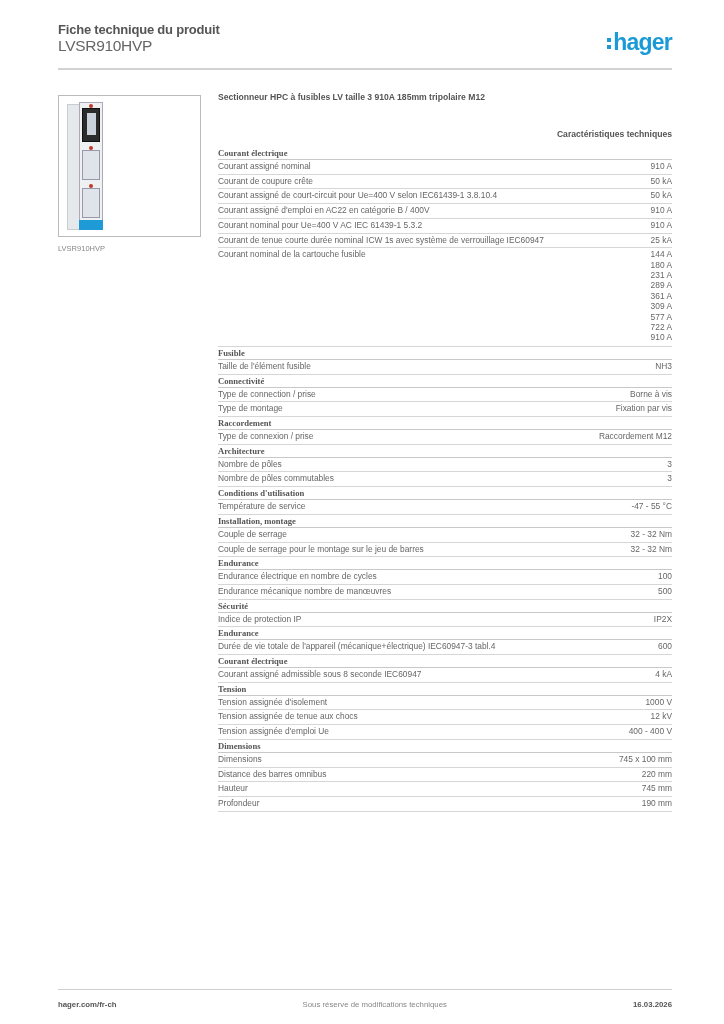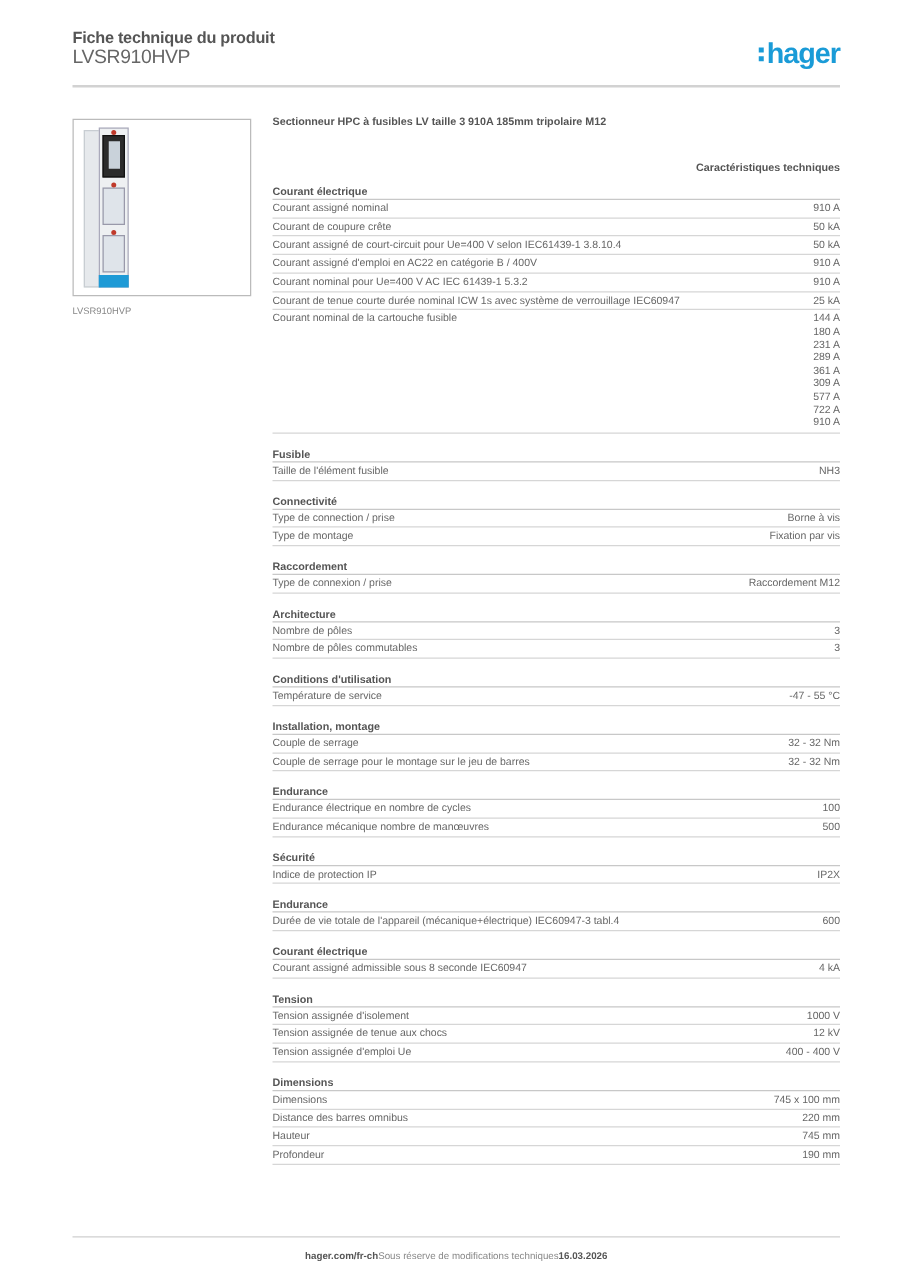--- a/index.html
+++ b/index.html
@@ -26,31 +26,31 @@
   .device .fuse3 { position: absolute; left: 15px; top: 86px; width: 18px; height: 30px; background: #dfe4ea; border: 1px solid #99a; }
   .device .dot { position: absolute; width: 4px; height: 4px; border-radius: 2px; background: #c0392b; left: 22px; }
   .device .label { position: absolute; left: 12px; top: 118px; width: 24px; height: 10px; background: #1e9ad6; }
   .img-caption { position: absolute; left: 58px; top: 244px; font-size: 7.5px; color: #888; }
 
   .content { position: absolute; left: 218px; top: 92px; width: 454px; }
   .product-name { font-size: 8.6px; font-weight: bold; color: #555; height: 15px; }
   .section-heading { font-size: 8.6px; font-weight: bold; color: #555; margin-top: 22px; height: 18px; text-align: right; }
 
   .group { margin-top: 0; }
-  .group-title { font-size: 8.6px; font-weight: bold; color: #555; height: 13px; line-height: 12px; border-bottom: 1px solid #c8c8c8; }
+  .group-title { font-size: 8.6px; font-weight: bold; color: #555; height: 13px; line-height: 12px; border-bottom: 1px solid #c8c8c8; font-family: Liberation Serif, serif; }
   .spec-row { display: flex; justify-content: space-between; font-size: 8.4px; color: #666; line-height: 13.7px; border-bottom: 1px solid #d6d6d6; }
   .spec-row .lbl { white-space: nowrap; }
   .spec-row .val { text-align: right; white-space: nowrap; }
   .spec-row.multi .val { line-height: 10.4px; padding-top: 1px; padding-bottom: 3px; }
   .spec-row.multi .lbl { line-height: 10.4px; padding-top: 1px; }
-  .group + .group { margin-top: 10px; }
+  .group + .group { }
 
   .footer { position: absolute; left: 58px; top: 989px; width: 614px; }
   .footer .rule { height: 1px; background: #cfcfcf; }
-  .footer .row { display: flex; justify-content: center; margin-top: 10px; font-size: 7.8px; }
+  .footer .row { display: flex; justify-content: space-between; margin-top: 10px; font-size: 7.8px; }
   .footer .site { font-weight: bold; color: #555; }
   .footer .note { color: #888; }
   .footer .date { font-weight: bold; color: #555; }
 </style>
 </head>
 <body>
 
 <div class="header">
   <div class="title">Fiche technique du produit</div>
   <div class="ref">LVSR910HVP</div>

